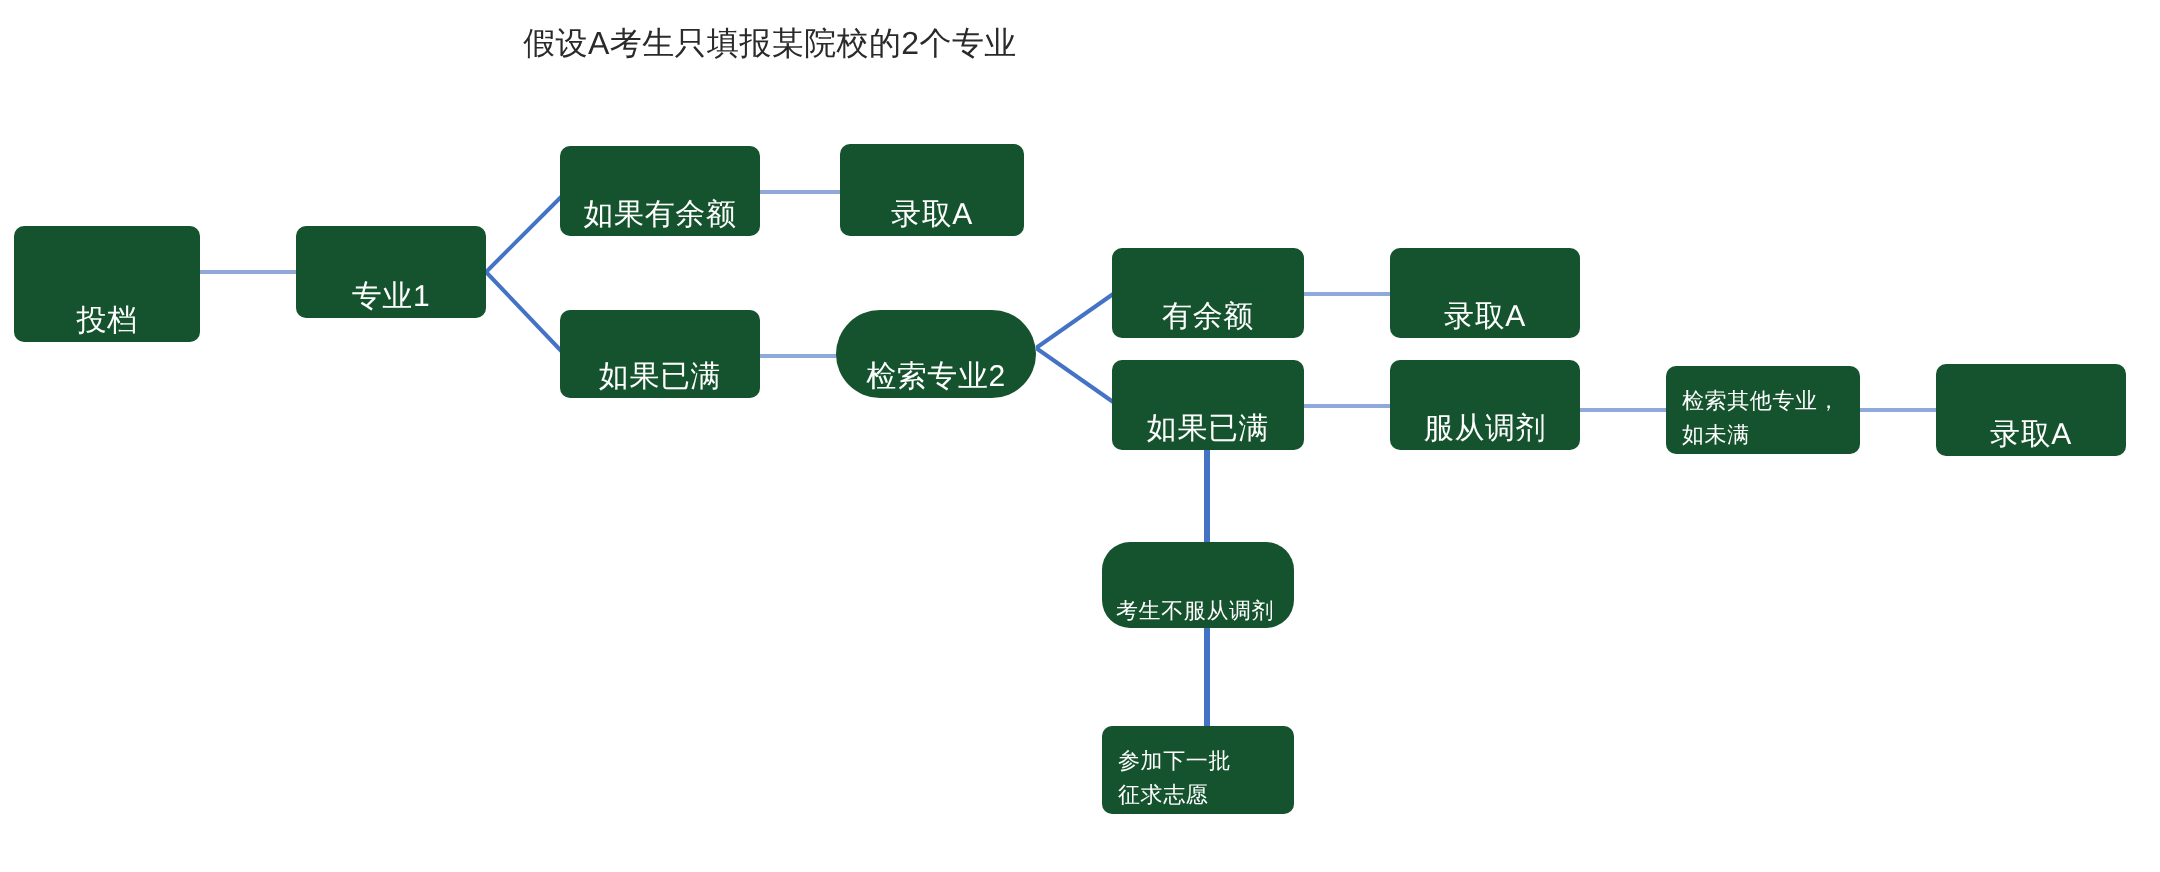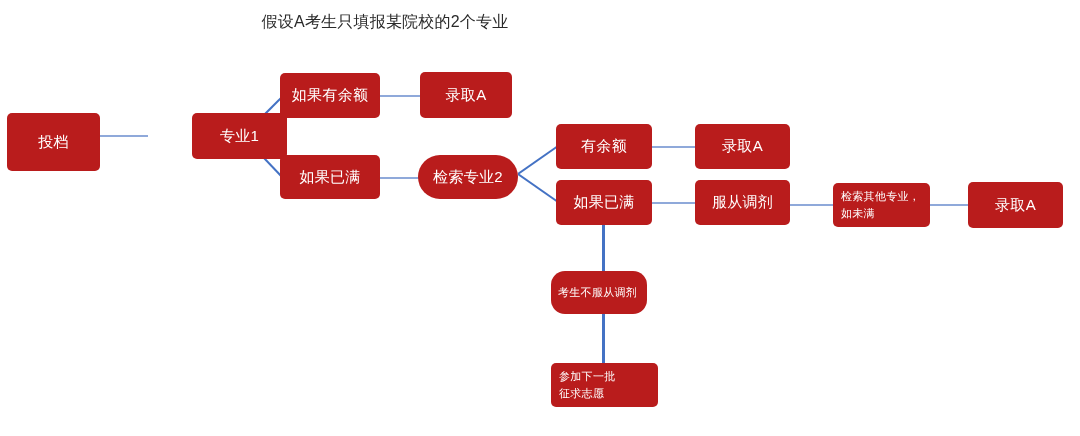--- a/index.html
+++ b/index.html
@@ -27,25 +27,25 @@
     white-space: nowrap;
   }
   
   #title .title-inner {
     display: inline-block;
     transform: translateX(-155px);
   }
   .node {
     position: absolute;
     box-sizing: border-box;
-    background: #b91c1c;
+    background: #14532d;
     border-radius: 5px;
     color: #ffffff;
     display: flex;
-    align-items: center;
+    align-items: flex-end;
     justify-content: center;
     text-align: center;
     font-size: 15px;
     line-height: 1.25;
     letter-spacing: 0.3px;
     z-index: 3;
   }
   .node.small {
     font-size: 10px;
     justify-content: flex-start;
@@ -115,21 +115,21 @@
   <div class="connector h" style="left:930px; top:204px; width:39px;"></div>
 
   <div class="connector v" style="left:602px; top:224px; height:50px;"></div>
 
   <div class="connector v" style="left:602px; top:312px; height:54px;"></div>
 
   <div class="node" style="left:7px; top:113px; width:93px; height:58px;">
     <span>投档</span>
   </div>
 
-  <div class="node" style="left:148px; top:113px; width:95px; height:46px;margin-left:44px;">
+  <div class="node" style="left:148px; top:113px; width:95px; height:46px;">
     <span>专业1</span>
   </div>
 
   <div class="node" style="left:280px; top:73px; width:100px; height:45px;">
     <span>如果有余额</span>
   </div>
 
   <div class="node" style="left:420px; top:72px; width:92px; height:46px;">
     <span>录取A</span>
   </div>
@@ -166,20 +166,20 @@
   </div>
 
   <div class="node" style="left:968px; top:182px; width:95px; height:46px;">
     <span>录取A</span>
   </div>
 
   <div class="node tiny-label" style="left:551px; top:271px; width:96px; height:43px;">
     <span>考生不服从调剂</span>
   </div>
 
-  <div class="node small multi" style="left:551px; top:363px; width:107px; height:44px;">
+  <div class="node small multi" style="left:551px; top:363px; width:96px; height:44px;">
     <span class="wrap">
         <span style="display:block">参加下一批</span>
         <span style="display:block">征求志愿</span>
       </span>
   </div>
 
 </div>
 
 </body></html>

